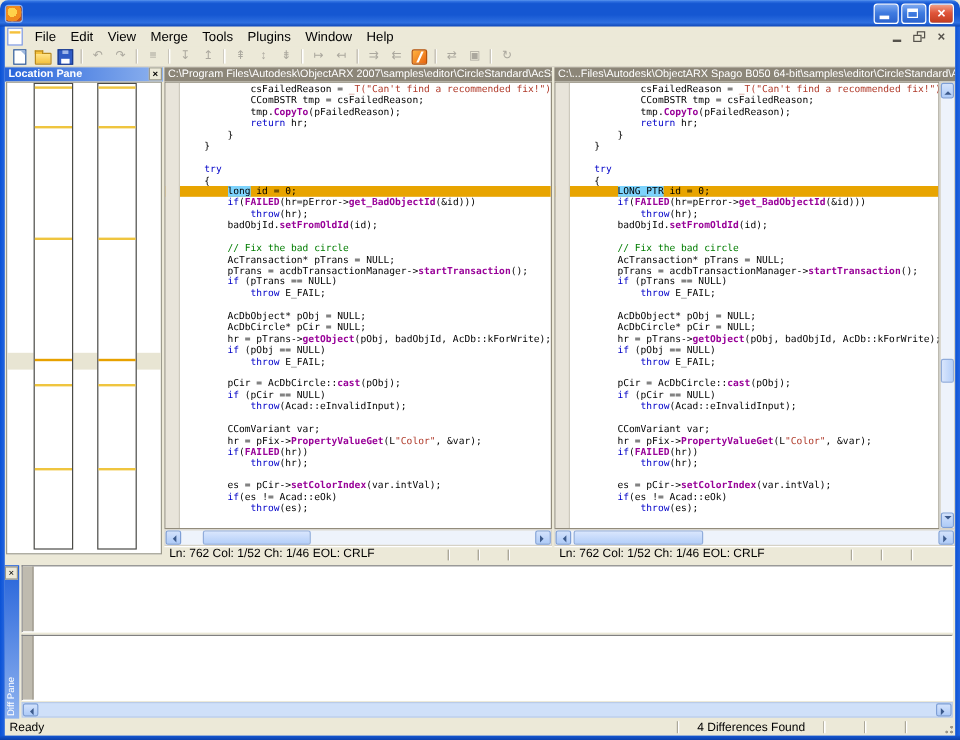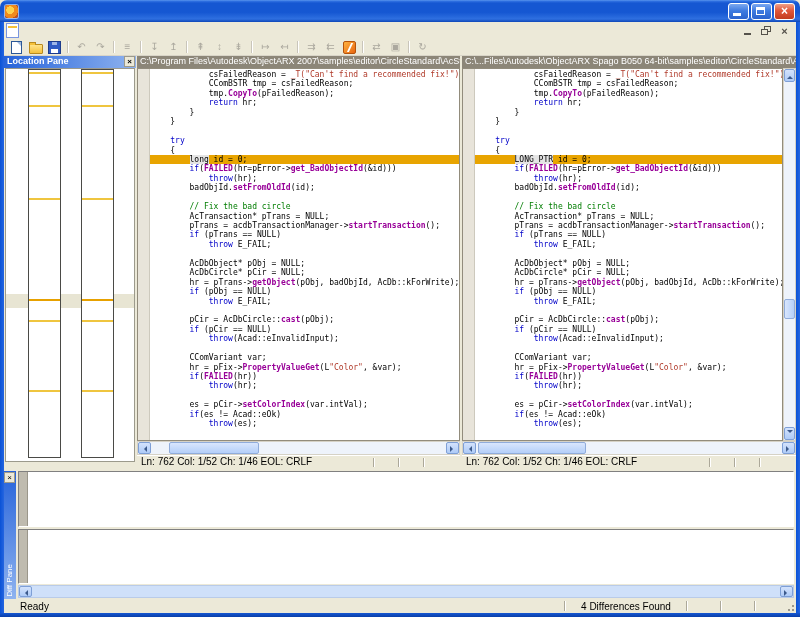--- a/index.html
+++ b/index.html
@@ -78,21 +78,21 @@
   .fhead{position:absolute;left:0;right:0;top:0;height:13px;background:#8C8678;color:#fff;font-size:9px;
     padding:1px 0 0 3px;white-space:nowrap;overflow:hidden;box-sizing:border-box;}
   .code{position:absolute;left:0;top:13px;height:373px;background:#fff;border:1px solid #928C7C;box-sizing:border-box;overflow:hidden;}
   .fp-left .code{right:0;} .fp-right .code{right:13px;}
   .code::before{content:"";position:absolute;left:0;top:0;bottom:0;width:11px;background:#E8E4DA;border-right:1px solid #CDC9BD;z-index:2;}
   .codelines{position:absolute;top:1px;left:0;right:0;font-family:"DejaVu Sans Mono",monospace;font-size:8px;line-height:9.45px;white-space:pre;z-index:1;}
   .line{height:9.45px;padding-left:13px;}
   .line.hl{background:#E8A400;}
   .line.hl span{color:#000 !important;font-weight:normal !important;}
   .c-p{color:#000;} .c-k{color:#0000C8;font-weight:normal;} .c-f{color:#980098;font-weight:bold;}
-  .c-c{color:#007D00;} .c-s{color:#B03A2A;} .c-w{background:#e5e5e5;}
+  .c-c{color:#007D00;} .c-s{color:#B03A2A;} .c-w{background:#7dd3fc;}
 
   
   .hscroll{position:absolute;left:0;right:0;top:386px;height:14px;background:#EEF3FB;border:1px solid #D6D2C6;box-sizing:border-box;}
   .sbtn{position:absolute;width:13px;height:12px;top:0;background:linear-gradient(180deg,#D3E2FC,#AECBF7);
     border:1px solid #7E9FD6;border-radius:2px;box-sizing:border-box;}
   .sbtn.left{left:0;} .sbtn.right{right:0;}
   .sbtn::after{content:"";position:absolute;top:3px;border:3px solid transparent;}
   .sbtn.left::after{left:2px;border-right-color:#3C5A8C;}
   .sbtn.right::after{right:2px;border-left-color:#3C5A8C;}
   .hthumb{position:absolute;top:0;height:12px;background:linear-gradient(180deg,#D9E6FD,#B4CFF9);
@@ -118,21 +118,21 @@
   .dcap .capx{left:0;right:auto;top:1px;}
   .dlabel{position:absolute;left:1px;bottom:2px;color:#fff;font-size:8px;writing-mode:vertical-rl;transform:rotate(180deg);white-space:nowrap;}
   .dbox{position:absolute;left:14px;right:2px;background:#fff;border:1px solid #808080;border-bottom-color:#fff;border-right-color:#fff;box-sizing:border-box;}
   .dbox .strip{position:absolute;left:0;top:0;bottom:0;width:8px;background:#BFBBAF;border-right:1px solid #9A968A;}
   .dbox1{top:0;height:56px;} .dbox2{top:58px;height:55px;}
   .dhscroll{position:absolute;left:14px;right:2px;top:114px;height:13px;background:#CFE0F9;border:1px solid #B9CBE8;box-sizing:border-box;}
   .dhscroll .sbtn{height:11px;}
 
   
   .statusbar{position:absolute;left:4px;right:4px;top:599px;height:14px;background:#ECE9D8;display:flex;align-items:center;font-size:10px;color:#000;z-index:40;}
-  .f-ready{flex:1;padding-left:16px;}
+  .f-ready{flex:1;padding-left:4px;}
   .ssep{width:2px;height:10px;background:linear-gradient(90deg,#ACA899 50%,#FFF 50%);}
   .f-diff{width:120px;text-align:center;}
   .f-empty{width:32px;}
   .grip{width:14px;height:12px;background:
     radial-gradient(circle at 11px 10px,#9A968A 1px,transparent 1.4px),
     radial-gradient(circle at 7px 10px,#9A968A 1px,transparent 1.4px),
     radial-gradient(circle at 11px 6px,#9A968A 1px,transparent 1.4px);}
 </style>
 </head>
 <body>
@@ -147,20 +147,30 @@
         </span>
       <span class="wbtn max">
           <i></i>
         </span>
       <span class="wbtn close">×</span>
     </span>
   </div>
 
   <div class="menubar">
     <span class="mdi-doc"></span>
+    <nav class="menu-items" style="display:flex;">
+        <span class="menu-item">File</span>
+        <span class="menu-item">Edit</span>
+        <span class="menu-item">View</span>
+        <span class="menu-item">Merge</span>
+        <span class="menu-item">Tools</span>
+        <span class="menu-item">Plugins</span>
+        <span class="menu-item">Window</span>
+        <span class="menu-item">Help</span>
+      </nav>
     <span class="mdi-ctrls">
       <span class="mdico mmin">
           <i></i>
         </span>
       <span class="mdico mrest">
           <i></i>
         </span>
       <span class="mdico mclose">×</span>
     </span>
   </div>

